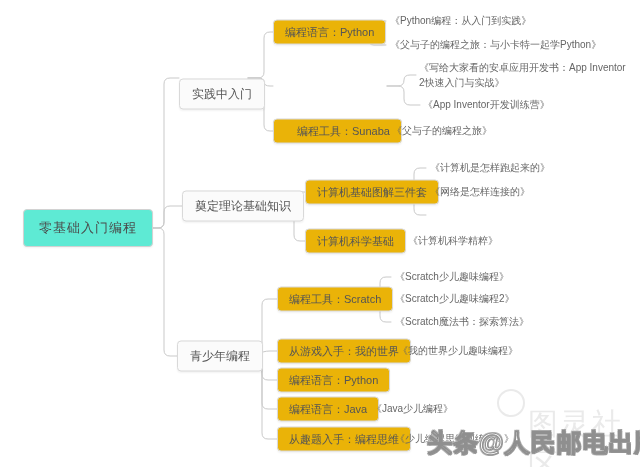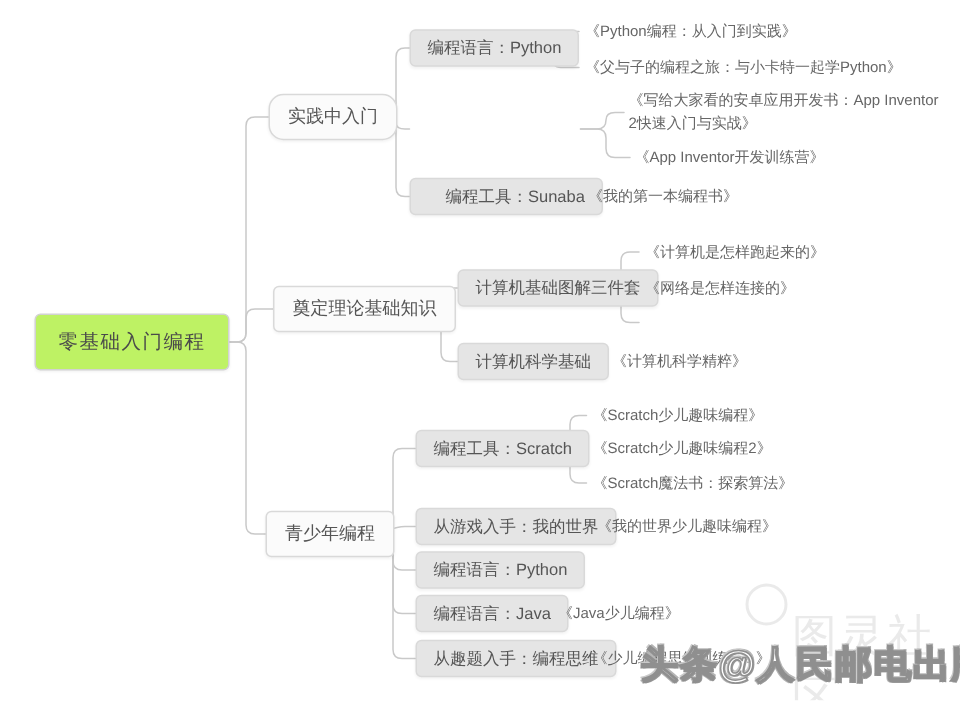--- a/index.html
+++ b/index.html
@@ -3,26 +3,26 @@
 <meta charset="utf-8">
 <style>
   html,body { margin:0; padding:0; background:#ffffff; }
   .stage {
     position:relative; width:640px; height:467px; background:#ffffff;
     overflow:hidden; font-family:"Liberation Sans","DejaVu Sans",sans-serif;
   }
   svg.links { position:absolute; left:0; top:0; z-index:1; }
   .node {
     position:absolute; transform:translateY(-50%); z-index:2;
-    background:#e5e5e5; border:1px solid #d9d9d9; border-radius:4px;
+    background:#eab308; border:1px solid #d9d9d9; border-radius:4px;
     padding:4px 11px; font-size:11px; color:#555; white-space:nowrap;
     box-shadow:0 1px 2px rgba(0,0,0,0.05);
   }
   .node.root {
-    background:#bef264; border-color:#d2d2d2; font-size:13px;
+    background:#5eead4; border-color:#d2d2d2; font-size:13px;
     padding:9px 15px; color:#4a4a4a; letter-spacing:1px;
   }
   .node.branch { font-size:12px; padding:6px 12px; background:#fbfbfb; }
   .leaf {
     position:absolute; transform:translateY(-50%); z-index:2;
     font-size:10px; color:#666; white-space:nowrap;
   }
   .leaf.wrap { white-space:normal; width:212px; line-height:1.5; }
   .wm-faint {
     position:absolute; left:528px; top:404px; z-index:3;
@@ -88,41 +88,41 @@
       <path d="M357,380 H386"></path>
 
       <path d="M349,409 H368"></path>
 
       <path d="M375,439 H391"></path>
     </g>
   </svg>
 
   <div class="node root" style="left: 23px; top: 228px; margin-top: 0px;">零基础入门编程</div>
 
-  <div class="node branch" style="left: 179px; top: 78px; margin-top: 0px; border-radius: 10px;">实践中入门</div>
+  <div class="node branch" style="left: 179px; top: 78px; margin-top: 16px;">实践中入门</div>
   <div class="node branch" style="left: 182px; top: 206px; margin-top: 0px;">奠定理论基础知识</div>
   <div class="node branch" style="left: 177px; top: 356px; margin-top: 0px;">青少年编程</div>
 
   <div class="node" style="left: 273px; top: 32px; margin-top: 0px;">编程语言：Python</div>
   <div class="node" style="left: 273px; top: 131px; margin-top: 0px; padding-left: 23px;">编程工具：Sunaba</div>
 
   <div class="node" style="left: 305px; top: 192px; margin-top: 0px;">计算机基础图解三件套</div>
   <div class="node" style="left: 305px; top: 241px; margin-top: 0px;">计算机科学基础</div>
 
   <div class="node" style="left: 277px; top: 299px; margin-top: 0px;">编程工具：Scratch</div>
   <div class="node" style="left: 277px; top: 351px; margin-top: 0px;">从游戏入手：我的世界</div>
   <div class="node" style="left: 277px; top: 380px; margin-top: 0px;">编程语言：Python</div>
   <div class="node" style="left: 277px; top: 409px; margin-top: 0px;">编程语言：Java</div>
   <div class="node" style="left: 277px; top: 439px; margin-top: 0px;">从趣题入手：编程思维</div>
 
   <div class="leaf" style="left: 390px; top: 21px; margin-top: 0px;">《Python编程：从入门到实践》</div>
   <div class="leaf" style="left: 390px; top: 45px; margin-top: 0px;">《父与子的编程之旅：与小卡特一起学Python》</div>
   <div class="leaf wrap" style="left: 419px; top: 75px; margin-top: 0px;">《写给大家看的安卓应用开发书：App Inventor 2快速入门与实战》</div>
   <div class="leaf" style="left: 423px; top: 105px; margin-top: 0px;">《App Inventor开发训练营》</div>
-  <div class="leaf" style="left: 392px; top: 131px; margin-top: 0px;">《我的第一本编程书》</div>
+  <div class="leaf" style="left: 392px; top: 131px; margin-top: 0px;">《父与子的编程之旅》</div>
 
   <div class="leaf" style="left: 430px; top: 168px; margin-top: 0px;">《计算机是怎样跑起来的》</div>
   <div class="leaf" style="left: 430px; top: 192px; margin-top: 0px;">《网络是怎样连接的》</div>
   <div class="leaf" style="left: 408px; top: 241px; margin-top: 0px;">《计算机科学精粹》</div>
 
   <div class="leaf" style="left: 395px; top: 277px; margin-top: 0px;">《Scratch少儿趣味编程》</div>
   <div class="leaf" style="left: 395px; top: 299px; margin-top: 0px;">《Scratch少儿趣味编程2》</div>
   <div class="leaf" style="left: 395px; top: 322px; margin-top: 0px;">《Scratch魔法书：探索算法》</div>
   <div class="leaf" style="left: 398px; top: 351px; margin-top: 0px;">《我的世界少儿趣味编程》</div>
   <div class="leaf" style="left: 372px; top: 409px; margin-top: 0px;">《Java少儿编程》</div>

